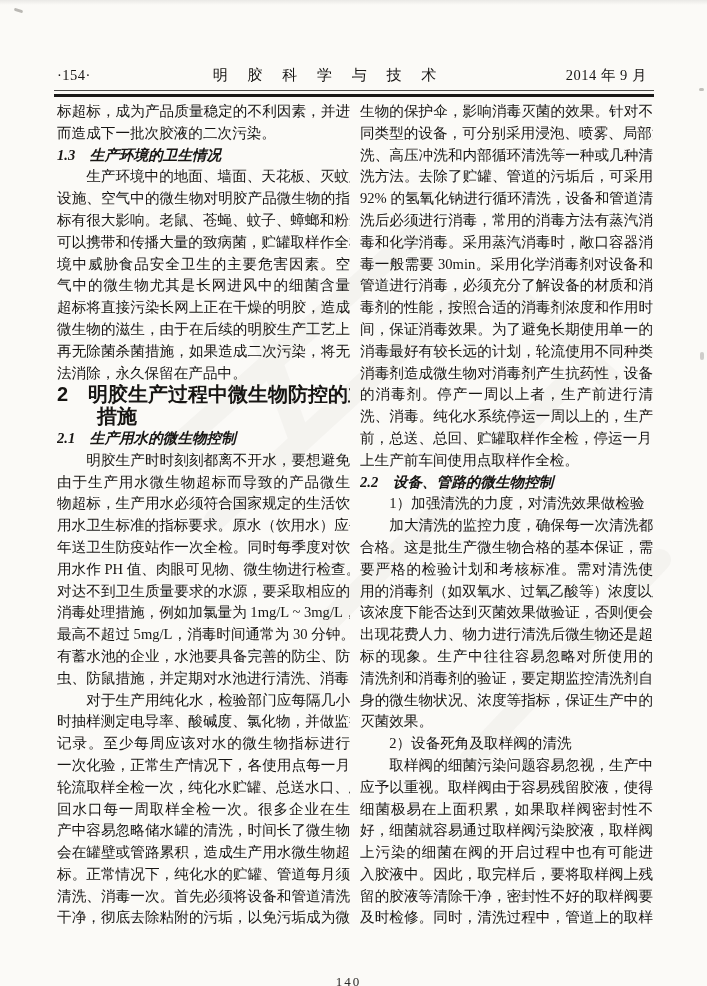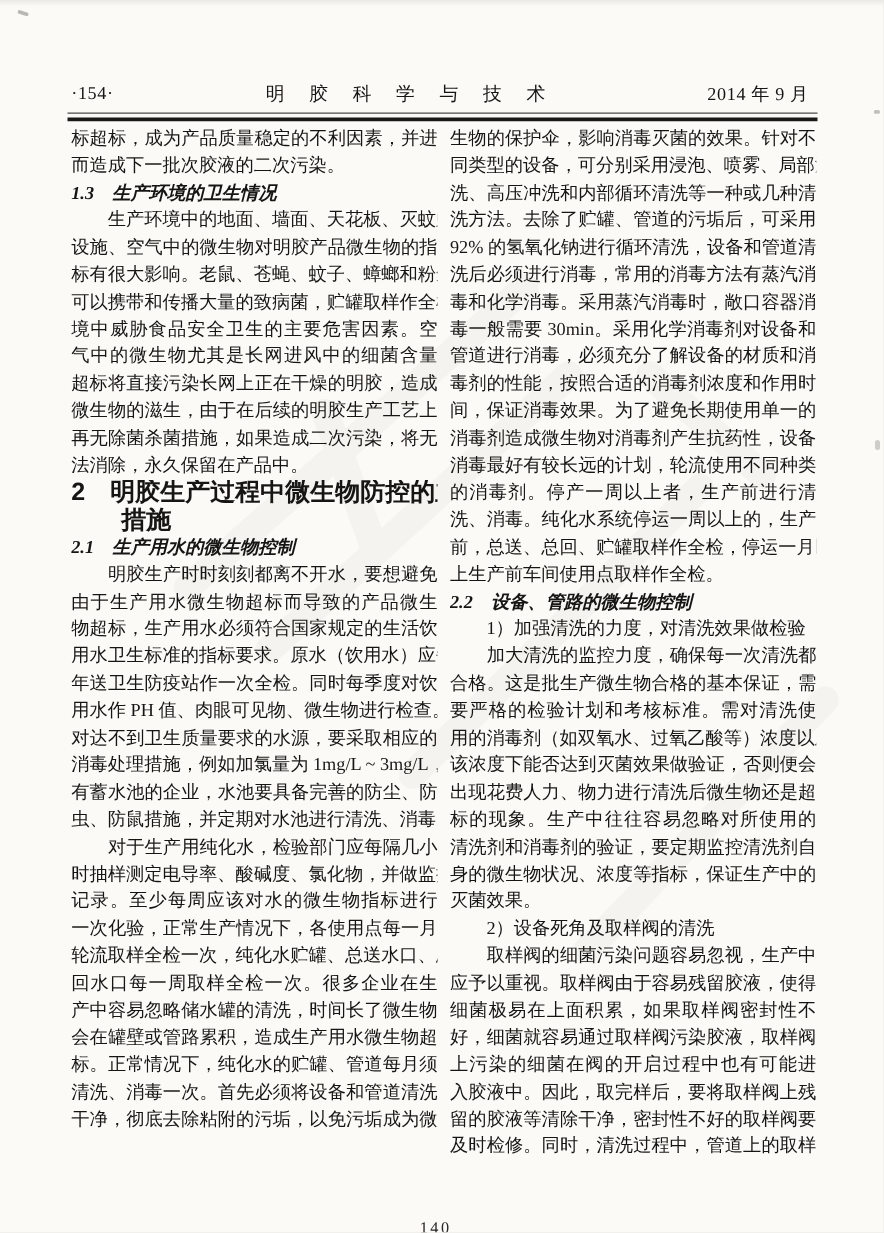--- a/index.html
+++ b/index.html
@@ -101,20 +101,21 @@
         <div class="line bold">　　措施</div>
         <div class="line kai">2.1　生产用水的微生物控制</div>
         <div class="line body">　　明胶生产时时刻刻都离不开水，要想避免</div>
         <div class="line body">由于生产用水微生物超标而导致的产品微生</div>
         <div class="line body">物超标，生产用水必须符合国家规定的生活饮</div>
         <div class="line body">用水卫生标准的指标要求。原水（饮用水）应每</div>
         <div class="line body">年送卫生防疫站作一次全检。同时每季度对饮</div>
         <div class="line body">用水作 PH 值、肉眼可见物、微生物进行检查。</div>
         <div class="line body">对达不到卫生质量要求的水源，要采取相应的</div>
         <div class="line body">消毒处理措施，例如加氯量为 1mg/L ~ 3mg/L，</div>
+        <div class="line body">最高不超过 5mg/L，消毒时间通常为 30 分钟。</div>
         <div class="line body">有蓄水池的企业，水池要具备完善的防尘、防</div>
         <div class="line body">虫、防鼠措施，并定期对水池进行清洗、消毒。</div>
         <div class="line body">　　对于生产用纯化水，检验部门应每隔几小</div>
         <div class="line body">时抽样测定电导率、酸碱度、氯化物，并做监控</div>
         <div class="line body">记录。至少每周应该对水的微生物指标进行</div>
         <div class="line body">一次化验，正常生产情况下，各使用点每一月</div>
         <div class="line body">轮流取样全检一次，纯化水贮罐、总送水口、总</div>
         <div class="line body">回水口每一周取样全检一次。很多企业在生</div>
         <div class="line body">产中容易忽略储水罐的清洗，时间长了微生物</div>
         <div class="line body">会在罐壁或管路累积，造成生产用水微生物超</div>
@@ -127,22 +128,22 @@
         <div class="line body">同类型的设备，可分别采用浸泡、喷雾、局部清</div>
         <div class="line body">洗、高压冲洗和内部循环清洗等一种或几种清</div>
         <div class="line body">洗方法。去除了贮罐、管道的污垢后，可采用</div>
         <div class="line body">92% 的氢氧化钠进行循环清洗，设备和管道清</div>
         <div class="line body">洗后必须进行消毒，常用的消毒方法有蒸汽消</div>
         <div class="line body">毒和化学消毒。采用蒸汽消毒时，敞口容器消</div>
         <div class="line body">毒一般需要 30min。采用化学消毒剂对设备和</div>
         <div class="line body">管道进行消毒，必须充分了解设备的材质和消</div>
         <div class="line body">毒剂的性能，按照合适的消毒剂浓度和作用时</div>
         <div class="line body">间，保证消毒效果。为了避免长期使用单一的</div>
+        <div class="line body">消毒最好有较长远的计划，轮流使用不同种类</div>
         <div class="line body">消毒剂造成微生物对消毒剂产生抗药性，设备</div>
-        <div class="line body">消毒最好有较长远的计划，轮流使用不同种类</div>
         <div class="line body">的消毒剂。停产一周以上者，生产前进行清</div>
         <div class="line body">洗、消毒。纯化水系统停运一周以上的，生产</div>
         <div class="line body">前，总送、总回、贮罐取样作全检，停运一月以</div>
         <div class="line end">上生产前车间使用点取样作全检。</div>
         <div class="line kai">2.2　设备、管路的微生物控制</div>
         <div class="line end">　　1）加强清洗的力度，对清洗效果做检验</div>
         <div class="line body">　　加大清洗的监控力度，确保每一次清洗都</div>
         <div class="line body">合格。这是批生产微生物合格的基本保证，需</div>
         <div class="line body">要严格的检验计划和考核标准。需对清洗使</div>
         <div class="line body">用的消毒剂（如双氧水、过氧乙酸等）浓度以及</div>

